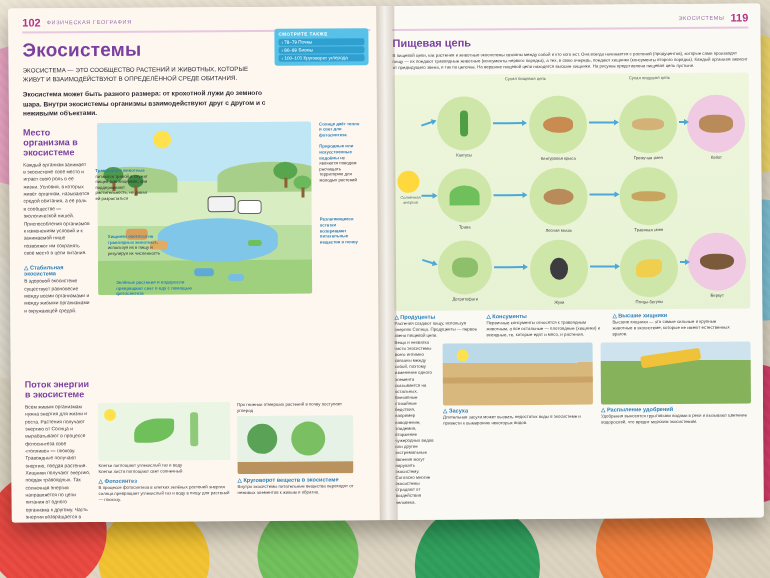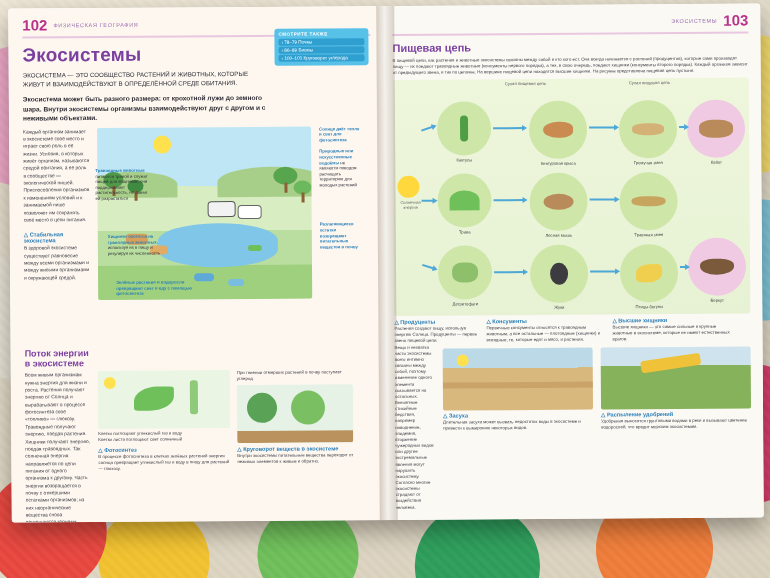--- a/index.html
+++ b/index.html
@@ -44,21 +44,21 @@
   .page{position:relative;height:100%;box-sizing:border-box;overflow:hidden;}
   .page-left{width:372px;background:#fdf7f0;padding:8px 10px 8px 14px;}
   .page-right{width:380px;background:#fbf9f4;padding:8px 12px 8px 12px;}
   .gutter{
     position:absolute;left:368px;top:0;width:18px;height:100%;
     background:linear-gradient(90deg,rgba(120,100,80,.30),rgba(120,100,80,.05) 45%,rgba(120,100,80,.28));
     z-index:5;pointer-events:none;
   }
   
   .hdr{display:flex;align-items:center;gap:6px;}
-  .hdr .pgnum{font-size:15px;font-weight:bold;color:#b9338a;}
+  .hdr .pgnum{font-size:11px;font-weight:bold;color:#b9338a;}
   .hdr .sect{font-size:5.5px;letter-spacing:.12em;color:#9b6fae;text-transform:uppercase;}
   .hdr-rule{height:2px;background:#e8c7e0;margin:3px 0 6px;}
   .hdr-right{justify-content:flex-end;}
   .hdr-right .sect{color:#9b6fae;}
   .hdr-right .pgnum{color:#b9338a;}
 
   h1.title{
     font-size:19px;color:#7b3fa0;margin:2px 0 5px;font-weight:bold;letter-spacing:.2px;
   }
   .lede{font-size:6.2px;line-height:1.45;color:#33323a;margin:0 0 5px;}
@@ -144,20 +144,21 @@
     </div>
 
     <div style="width:248px">
       <p class="lede">ЭКОСИСТЕМА — ЭТО СООБЩЕСТВО РАСТЕНИЙ И ЖИВОТНЫХ, КОТОРЫЕ ЖИВУТ И ВЗАИМОДЕЙСТВУЮТ В ОПРЕДЕЛЁННОЙ СРЕДЕ ОБИТАНИЯ.</p>
       <p class="lede lede-strong">Экосистема может быть разного размера: от крохотной лужи до земного шара. Внутри экосистемы организмы взаимодействуют друг с другом и с неживыми объектами.</p>
     </div>
 
     <div style="display:flex;gap:8px;margin-top:2px;">
 
       <div style="width:66px">
+        <h2 class="sub">Место организма в экосистеме</h2>
         <div class="col-note">Каждый организм занимает в экосистеме своё место и играет свою роль в её жизни. Условия, в которых живёт организм, называются средой обитания, а её роль в сообществе — экологической нишей. Приспособления организмов к изменениям условий и к занимаемой нише позволяют им сохранять своё место в цепи питания.</div>
         <div style="margin-top:8px">
           <div class="note-title">△ Стабильная экосистема</div>
           <div class="col-note">В здоровой экосистеме существует равновесие между всеми организмами и между живыми организмами и окружающей средой.</div>
         </div>
       </div>
 
       <div class="scene">
         <div class="sun"></div>
         <div class="hill" style="left:-10px;top:44px;width:90px;height:26px;"></div>
@@ -209,21 +210,21 @@
       <span>питаются травой и служат пищей для хищников; они поддерживают растительность, не давая ей разрастаться</span>
     </div>
     <div class="callout" style="left:98px;top:226px;width:64px;">
       <span class="c-t">Хищники охотятся на травоядных животных,</span>
       <span>используя их в пищу и регулируя их численность</span>
     </div>
     <div class="callout" style="left:106px;top:272px;width:78px;">
       <span class="c-t">Зелёные растения и водоросли превращают свет в еду с помощью фотосинтеза</span>
     </div>
 
-    <h2 class="sub" style="margin-top:48px;width:70px">Поток энергии в экосистеме</h2>
+    <h2 class="sub" style="margin-top:65px;width:70px">Поток энергии в экосистеме</h2>
 
     <div style="display:flex;gap:7px;margin-top:2px;">
       <div style="width:66px" class="col-note">Всем живым организмам нужна энергия для жизни и роста. Растения получают энергию от Солнца и вырабатывают в процессе фотосинтеза своё «топливо» — глюкозу. Травоядные получают энергию, поедая растения. Хищники получают энергию, поедая травоядных. Так солнечная энергия направляется по цепи питания от одного организма к другому. Часть энергии возвращается в почву с отмершими остатками организмов; из них неорганические вещества снова поглощаются корнями растений.</div>
 
       <div style="width:132px">
         <div class="ph-img">
           <div style="position:absolute;left:6px;top:6px;width:12px;height:12px;border-radius:50%;background:#ffe14d;"></div>
           <div style="position:absolute;left:36px;top:16px;width:40px;height:24px;background:#6fbf5a;border-radius:60% 10% 60% 10%;"></div>
           <div style="position:absolute;left:92px;top:10px;width:8px;height:34px;background:#8fc97a;border-radius:3px;"></div>
         </div>
@@ -245,21 +246,21 @@
       </div>
     </div>
   </div>
 
   <div class="gutter"></div>
 
   <div class="page page-right">
 
     <div class="hdr hdr-right">
       <span class="sect">ЭКОСИСТЕМЫ</span>
-      <span class="pgnum">103</span>
+      <span class="pgnum">119</span>
     </div>
     <div class="hdr-rule"></div>
 
     <h2 class="sub right" style="font-size:11px">Пищевая цепь</h2>
     <div class="tiny">В пищевой цепи, как растения и животные экосистемы связаны между собой и кто кого ест. Она всегда начинается с растений (продуцентов), которые сами производят пищу — их поедают травоядные животные (консументы первого порядка), а тех, в свою очередь, поедают хищники (консументы второго порядка). Каждый организм зависит от предыдущего звена, и так по цепочке. На вершине пищевой цепи находятся высшие хищники. На рисунке представлена пищевая цепь пустыни.</div>
 
     <div class="fw">
       <div class="fwhdr" style="left:112px">Сухая пищевая цепь</div>
       <div class="fwhdr" style="left:236px">Сухая пищевая цепь</div>
 

